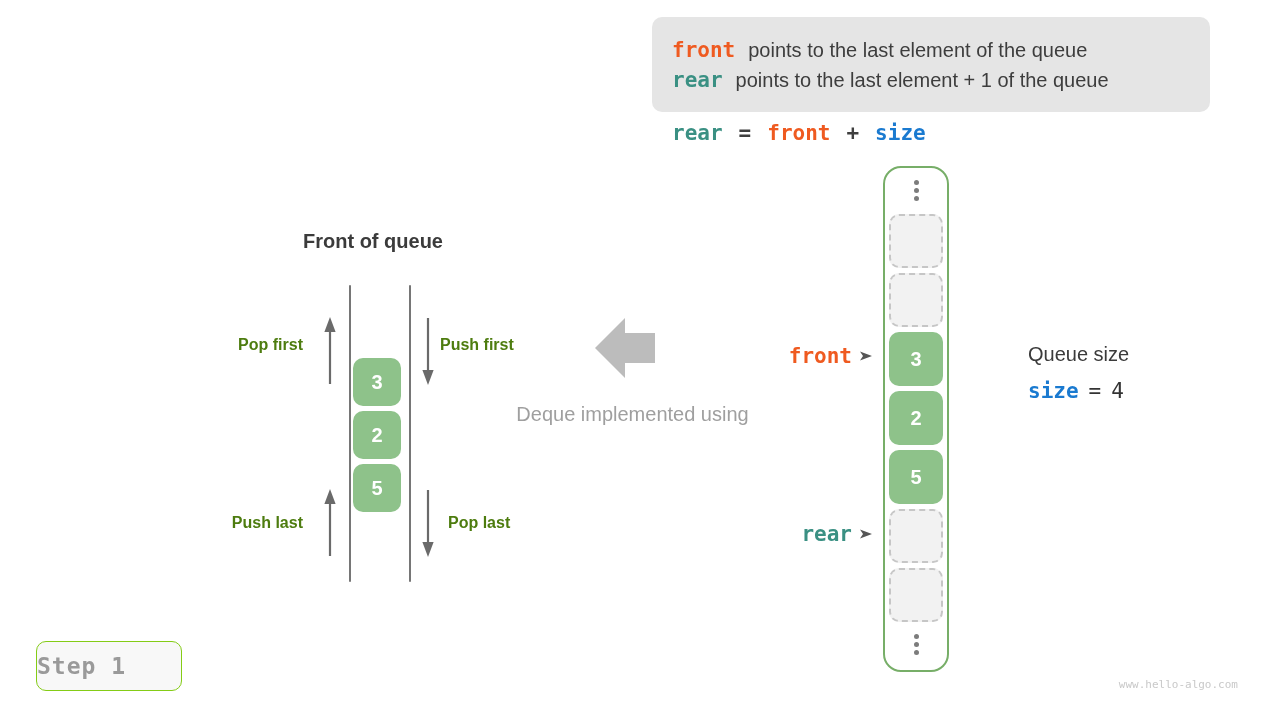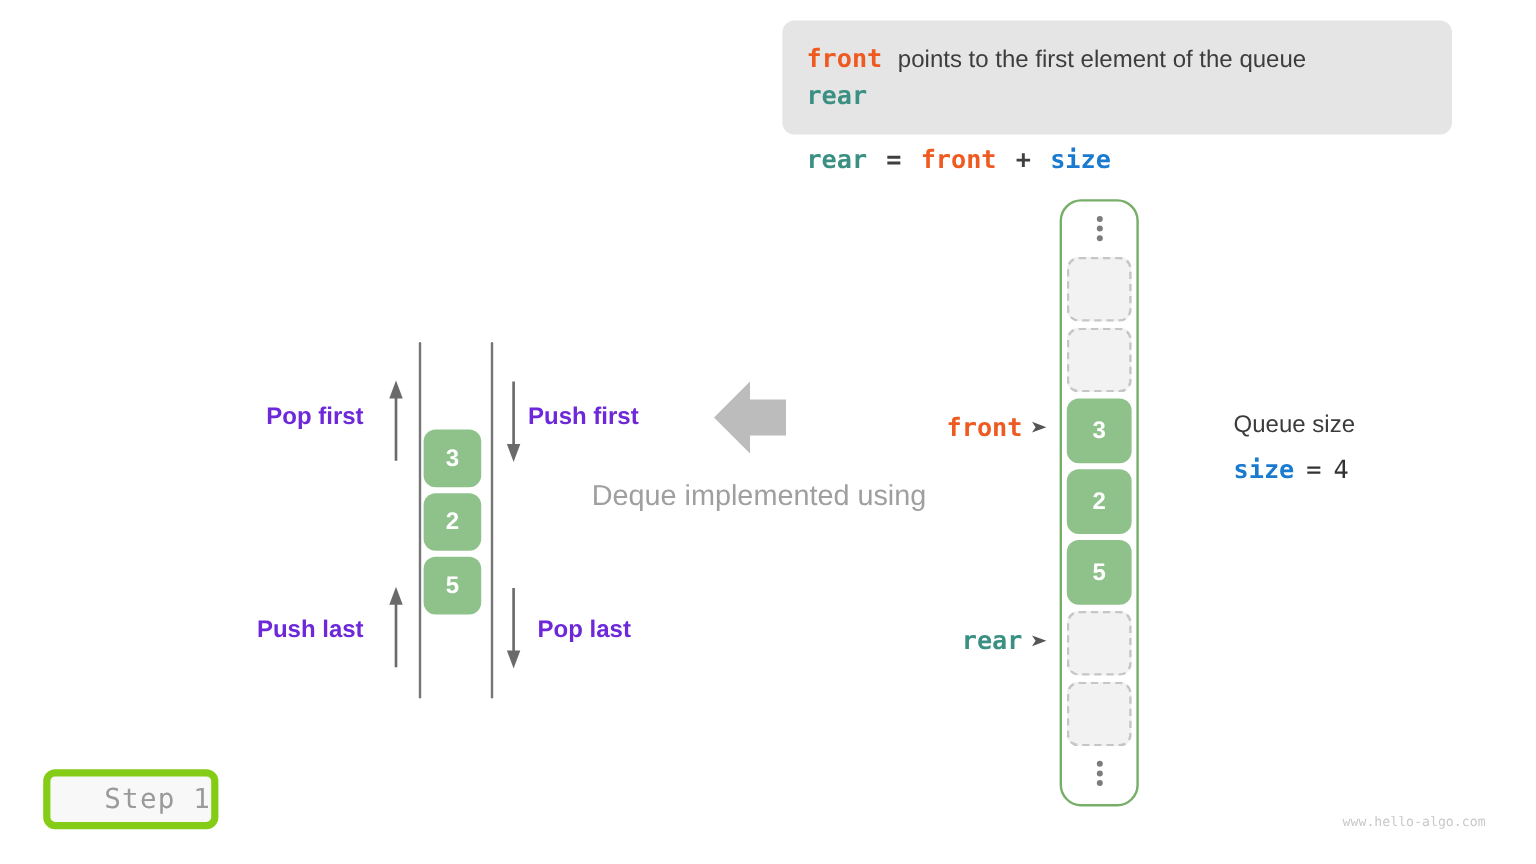--- a/index.html
+++ b/index.html
@@ -32,27 +32,27 @@
 
   
   .h-label{font-weight:bold;font-size:20px;color:#3b3b3b;}
   .channel-line{position:absolute;width:2px;background:#767676;border-radius:1px;}
   .stack{position:absolute;left:353px;top:358px;display:flex;flex-direction:column;gap:5px;}
   .vcell{
     width:48px;height:48px;border-radius:10px;background:var(--green-cell,#8ec28a);
     color:#ffffff;font-weight:bold;font-size:20px;
     display:flex;align-items:center;justify-content:center;
   }
-  .op-label{font-weight:bold;font-size:20px;color:#6d28d9;}
+  .op-label{font-weight:bold;font-size:16px;color:#4d7c0f;}
   .right-align{text-align:right;}
 
   
   .caption{
     position:absolute;left:490px;top:400px;width:285px;text-align:center;
-    font-size:24px;line-height:28px;color:var(--text-gray,#9f9f9f);
+    font-size:20px;line-height:28px;color:var(--text-gray,#9f9f9f);
   }
 
   
   .array-panel{
     position:absolute;left:883px;top:166px;width:66px;height:506px;
     border:2px solid var(--green-border,#77ae68);border-radius:18px;background:#ffffff;
     box-sizing:border-box;
   }
   .acell{
     position:absolute;left:4px;width:54px;height:54px;border-radius:10px;
@@ -73,54 +73,56 @@
   
   .qsize-title{position:absolute;left:1028px;top:343px;font-size:20px;color:#3b3b3b;}
   .qsize-line{position:absolute;left:1028px;top:379px;display:flex;gap:10px;align-items:baseline;
     font-family:"DejaVu Sans Mono", monospace;font-size:21px;}
   .qsize-line .var{font-weight:bold;color:var(--blue,#1a7ad0);}
   .qsize-line .rest{color:#333333;}
 
   
   .step-badge{
     position:absolute;left:36px;top:641px;width:146px;height:50px;
-    border:6px solid #84cc16;border-radius:10px;background:#f8f8f8;
-    display:flex;align-items:center;justify-content:flex-end;
-    font-family:"DejaVu Sans Mono", monospace;font-weight:normal;font-size:23px;color:#9a9a9a;
+    border:1px solid #84cc16;border-radius:10px;background:#f8f8f8;
+    display:flex;align-items:center;justify-content:flex-start;
+    font-family:"DejaVu Sans Mono", monospace;font-weight:bold;font-size:23px;color:#9a9a9a;
     box-sizing:border-box;letter-spacing:1px;
   }
 
   .watermark{
     position:absolute;left:1058px;top:678px;width:180px;text-align:right;
     font-family:"DejaVu Sans Mono", monospace;font-size:11px;color:#c9c9c9;
   }
 </style>
 </head>
 <body>
 
 <div class="canvas">
 
   <div class="info-box">
     <div class="info-line">
       <span class="kw orange">front</span>
-      <span>points to the first element of the queue</span>
+      <span>points to the last element of the queue</span>
     </div>
     <div class="info-line">
       <span class="kw teal">rear</span>
+      <span>points to the last element + 1 of the queue</span>
     </div>
   </div>
 
   <div class="formula">
     <span class="kw teal">rear</span>
     <span class="op">=</span>
     <span class="kw orange">front</span>
     <span class="op">+</span>
     <span class="kw blue">size</span>
   </div>
 
+  <div class="abs h-label" style="left:292px;top:230px;width:162px;text-align:center;">Front of queue</div>
 
   <div class="channel-line" style="left:349px;top:285px;height:297px;"></div>
   <div class="channel-line" style="left:409px;top:285px;height:297px;"></div>
 
   <div class="stack">
     <div class="vcell">3</div>
     <div class="vcell">2</div>
     <div class="vcell">5</div>
   </div>
 

